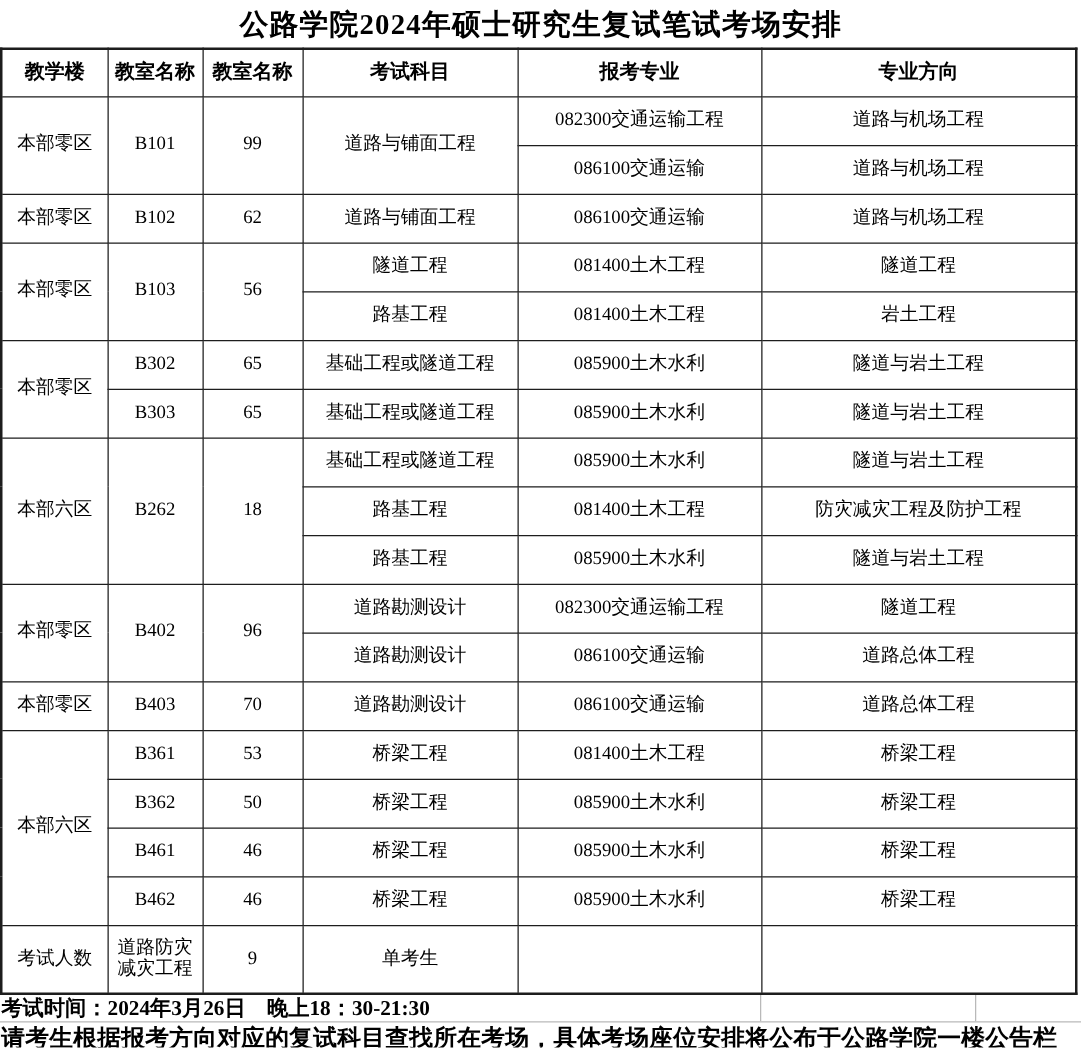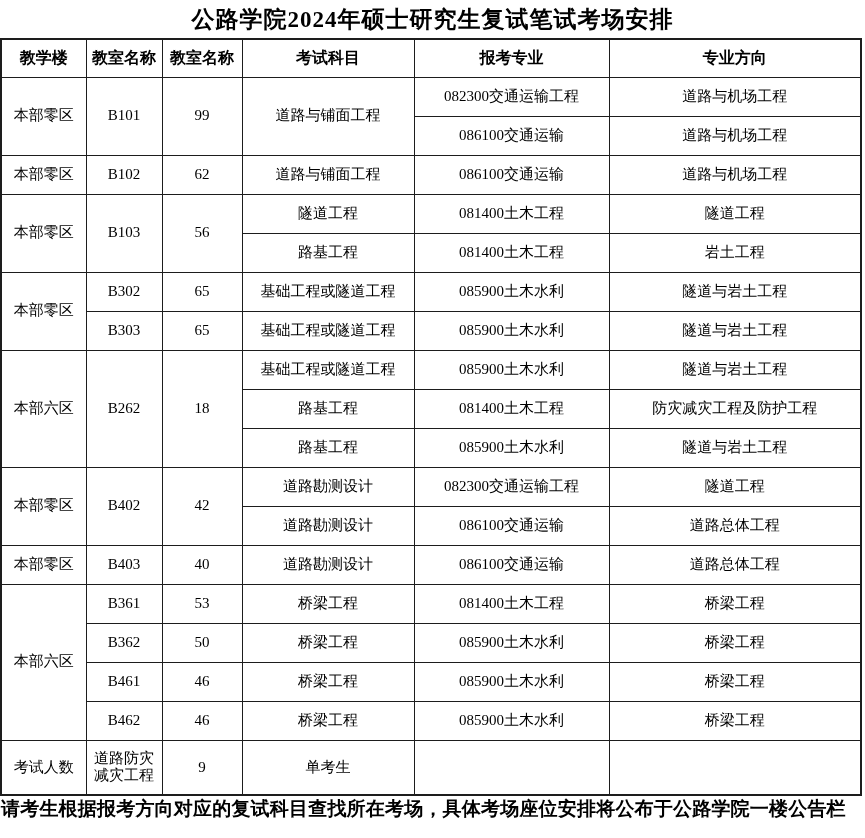--- a/index.html
+++ b/index.html
@@ -135,35 +135,35 @@
     </tr>
     <tr class="h-row">
       <td>路基工程</td>
       <td>085900土木水利</td>
       <td>隧道与岩土工程</td>
     </tr>
 
     <tr class="h-row">
       <td rowspan="2">本部零区</td>
       <td rowspan="2">B402</td>
-      <td rowspan="2">42</td>
+      <td rowspan="2">96</td>
       <td>道路勘测设计</td>
       <td>082300交通运输工程</td>
       <td>隧道工程</td>
     </tr>
     <tr class="h-row">
       <td>道路勘测设计</td>
       <td>086100交通运输</td>
       <td>道路总体工程</td>
     </tr>
 
     <tr class="h-row">
       <td>本部零区</td>
       <td>B403</td>
-      <td>40</td>
+      <td>70</td>
       <td>道路勘测设计</td>
       <td>086100交通运输</td>
       <td>道路总体工程</td>
     </tr>
 
     <tr class="h-row">
       <td rowspan="4">本部六区</td>
       <td>B361</td>
       <td>53</td>
       <td>桥梁工程</td>
@@ -196,18 +196,23 @@
       <td>考试人数</td>
       <td>道路防灾减灾工程</td>
       <td>9</td>
       <td>单考生</td>
       <td></td>
       <td></td>
     </tr>
   </tbody>
     </table>
 
+  <div class="footer-time">
+    <span>考试时间：2024年3月26日　晚上18：30-21:30</span>
+    <div class="vgrid g1"></div>
+    <div class="vgrid g2"></div>
+  </div>
 
   <div class="footer-notice">
     <span>请考生根据报考方向对应的复试科目查找所在考场，具体考场座位安排将公布于公路学院一楼公告栏</span>
   </div>
 
 </div>
 
 </body></html>

